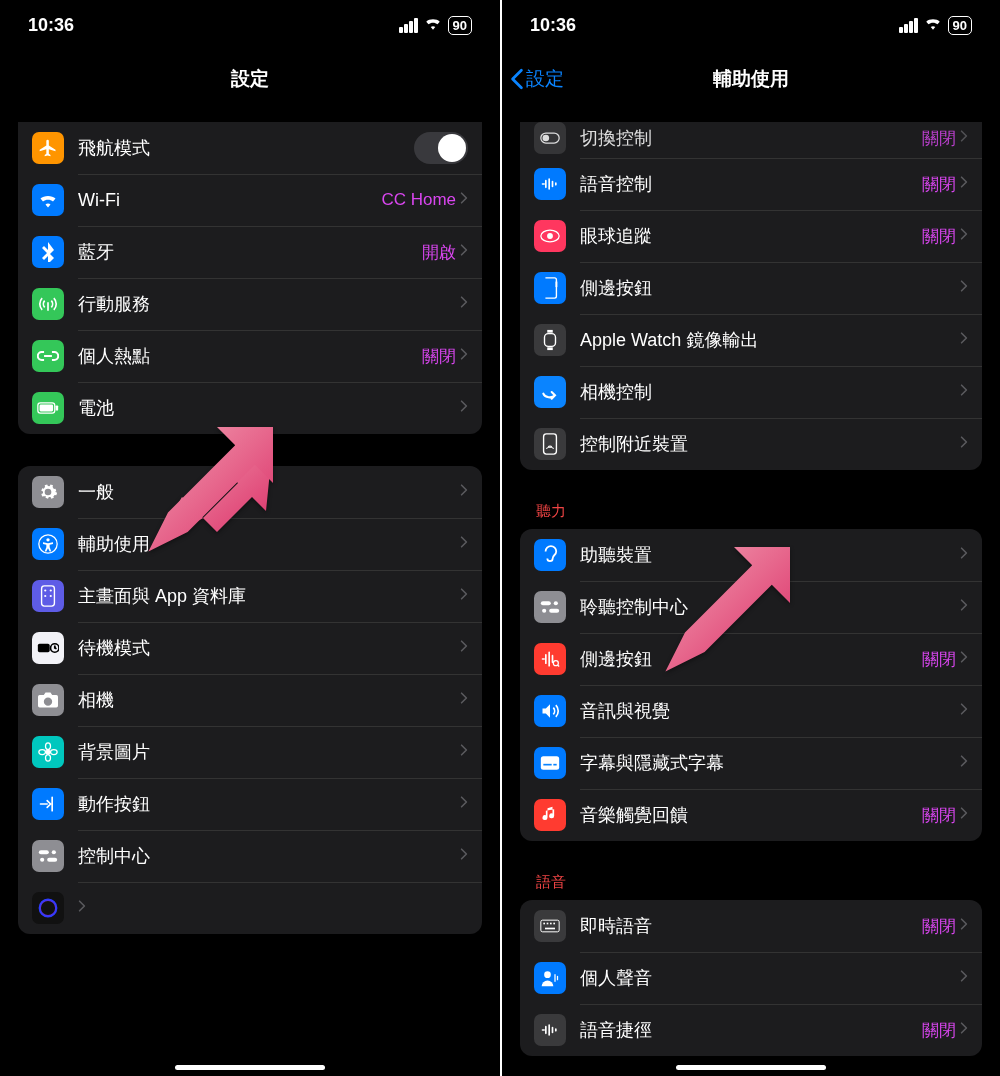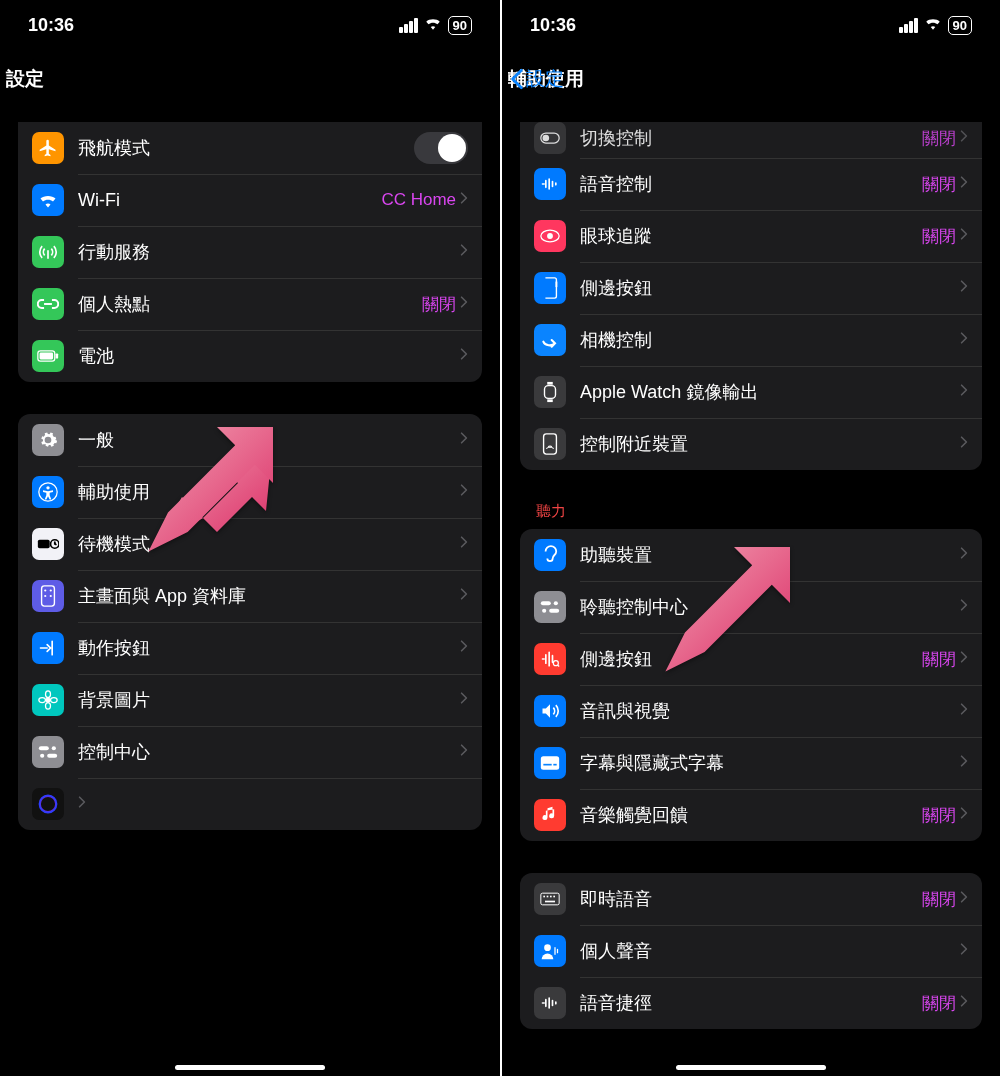--- a/index.html
+++ b/index.html
@@ -33,23 +33,23 @@
 .signal span { width: 3.5px; background: #fff; border-radius: 1px; }
 .signal span:nth-child(1){height:6px}.signal span:nth-child(2){height:9px}.signal span:nth-child(3){height:12px}.signal span:nth-child(4){height:15px}
 .wifi-icon{ font-size:17px; margin-right:6px; }
 .battery {
   display: inline-flex; align-items: center; gap: 2px;
   border: 1.5px solid #fff; border-radius: 5px; padding: 1px 4px; font-size:13px; font-weight:700;
 }
 
 .navbar {
   height: 58px;
-  display: flex; align-items: center; justify-content: flex-start;
+  display: flex; align-items: center; justify-content: center;
   position: relative;
-  padding: 0 6px;
+  padding: 0 14px;
 }
 .navbar-title { color: #fff; font-size: 19px; font-weight: 600; }
 .navbar-back {
   position: absolute; left: 8px; top: 0; bottom: 0;
   display: inline-flex; align-items: center;
   color: #0a84ff; font-size: 19px; gap: 2px;
 }
 .navbar-back svg { width: 14px; height: 22px; }
 
 .content {
@@ -130,20 +130,32 @@
               <path fill="#fff" d="M12 18l-3-3.6c1.7-1.5 4.3-1.5 6 0L12 18zm-6-7.2l-3-3.6C7 3.1 17 3.1 21 7.2l-3 3.6c-3.3-3-8.7-3-12 0z"></path>
             </svg>
           </span>
           <span class="label">Wi-Fi</span>
           <span class="value">CC Home</span>
           <span class="chev"><svg viewBox="0 0 10 16">
               <polyline points="2,2 8,8 2,14" fill="none" stroke="currentColor" stroke-width="2" stroke-linecap="round" stroke-linejoin="round"></polyline>
             </svg></span>
         </div>
         <div class="row">
+          <span class="icon bg-blue">
+            <svg width="12" height="20" viewBox="0 0 12 20">
+              <path fill="#fff" d="M6 0v8L2 4 0 6l5 5-5 5 2 2 4-4v8l6-6-4-4 4-4z"></path>
+            </svg>
+          </span>
+          <span class="label">藍牙</span>
+          <span class="value">開啟</span>
+          <span class="chev"><svg viewBox="0 0 10 16">
+              <polyline points="2,2 8,8 2,14" fill="none" stroke="currentColor" stroke-width="2" stroke-linecap="round" stroke-linejoin="round"></polyline>
+            </svg></span>
+        </div>
+        <div class="row">
           <span class="icon bg-green">
             <svg width="20" height="20" viewBox="0 0 24 24">
               <path fill="none" stroke="#fff" stroke-width="2" d="M5 5a10 10 0 0 0 0 14M8 8a6 6 0 0 0 0 8M19 5a10 10 0 0 1 0 14M16 8a6 6 0 0 1 0 8M12 10v10"></path>
             </svg>
           </span>
           <span class="label">行動服務</span>
           <span class="chev"><svg viewBox="0 0 10 16">
               <polyline points="2,2 8,8 2,14" fill="none" stroke="currentColor" stroke-width="2" stroke-linecap="round" stroke-linejoin="round"></polyline>
             </svg></span>
         </div>
@@ -187,76 +199,87 @@
         </div>
         <div class="row">
           <span class="icon bg-blue">
             <svg width="20" height="20" viewBox="0 0 24 24">
               <circle cx="12" cy="12" r="11" fill="none" stroke="#fff" stroke-width="1.5"></circle>
               <circle cx="12" cy="7" r="2" fill="#fff"></circle>
               <path fill="#fff" d="M6 10l6 1 6-1v2l-4 1v3l2 5h-2l-2-4-2 4H8l2-5v-3l-4-1z"></path>
             </svg>
           </span>
           <span class="label">輔助使用</span>
-          <span class="chev"><svg viewBox="0 0 10 16">
-              <polyline points="2,2 8,8 2,14" fill="none" stroke="currentColor" stroke-width="2" stroke-linecap="round" stroke-linejoin="round"></polyline>
-            </svg></span>
-        </div>
-        <div class="row">
-          <span class="icon bg-white">
-            <svg width="22" height="16" viewBox="0 0 26 16">
-              <rect x="1" y="3" width="14" height="10" rx="2" fill="#000"></rect>
-              <circle cx="21" cy="8" r="5" fill="none" stroke="#000" stroke-width="2"></circle>
-              <path stroke="#000" stroke-width="2" d="M21 5v3l2 1"></path>
-            </svg>
-          </span>
-          <span class="label">待機模式</span>
           <span class="chev"><svg viewBox="0 0 10 16">
               <polyline points="2,2 8,8 2,14" fill="none" stroke="currentColor" stroke-width="2" stroke-linecap="round" stroke-linejoin="round"></polyline>
             </svg></span>
         </div>
         <div class="row">
           <span class="icon bg-indigo">
             <svg width="16" height="22" viewBox="0 0 16 24">
               <rect x="1" y="1" width="14" height="22" rx="3" fill="none" stroke="#fff" stroke-width="1.5"></rect>
               <circle cx="5" cy="6" r="1.2" fill="#fff"></circle>
               <circle cx="11" cy="6" r="1.2" fill="#fff"></circle>
               <circle cx="5" cy="12" r="1.2" fill="#fff"></circle>
               <circle cx="11" cy="12" r="1.2" fill="#fff"></circle>
             </svg>
           </span>
           <span class="label">主畫面與 App 資料庫</span>
           <span class="chev"><svg viewBox="0 0 10 16">
               <polyline points="2,2 8,8 2,14" fill="none" stroke="currentColor" stroke-width="2" stroke-linecap="round" stroke-linejoin="round"></polyline>
             </svg></span>
         </div>
         <div class="row">
-          <span class="icon bg-blue">
-            <svg width="20" height="20" viewBox="0 0 24 24">
-              <path fill="none" stroke="#fff" stroke-width="2" d="M3 12h8M11 8l4 4-4 4M17 4v16" stroke-linecap="round"></path>
-            </svg>
-          </span>
-          <span class="label">動作按鈕</span>
+          <span class="icon bg-white">
+            <svg width="22" height="16" viewBox="0 0 26 16">
+              <rect x="1" y="3" width="14" height="10" rx="2" fill="#000"></rect>
+              <circle cx="21" cy="8" r="5" fill="none" stroke="#000" stroke-width="2"></circle>
+              <path stroke="#000" stroke-width="2" d="M21 5v3l2 1"></path>
+            </svg>
+          </span>
+          <span class="label">待機模式</span>
+          <span class="chev"><svg viewBox="0 0 10 16">
+              <polyline points="2,2 8,8 2,14" fill="none" stroke="currentColor" stroke-width="2" stroke-linecap="round" stroke-linejoin="round"></polyline>
+            </svg></span>
+        </div>
+        <div class="row">
+          <span class="icon bg-gray">
+            <svg width="20" height="16" viewBox="0 0 24 18">
+              <path fill="#fff" d="M9 0l-2 3H2a2 2 0 0 0-2 2v11a2 2 0 0 0 2 2h20a2 2 0 0 0 2-2V5a2 2 0 0 0-2-2h-5l-2-3zM12 6a5 5 0 1 1 0 10 5 5 0 0 1 0-10z"></path>
+            </svg>
+          </span>
+          <span class="label">相機</span>
           <span class="chev"><svg viewBox="0 0 10 16">
               <polyline points="2,2 8,8 2,14" fill="none" stroke="currentColor" stroke-width="2" stroke-linecap="round" stroke-linejoin="round"></polyline>
             </svg></span>
         </div>
         <div class="row">
           <span class="icon bg-mint">
             <svg width="20" height="20" viewBox="0 0 24 24">
               <circle cx="12" cy="12" r="3" fill="#fff"></circle>
               <g fill="none" stroke="#fff" stroke-width="1.5">
                 <ellipse cx="12" cy="5" rx="3" ry="4"></ellipse>
                 <ellipse cx="12" cy="19" rx="3" ry="4"></ellipse>
                 <ellipse cx="5" cy="12" rx="4" ry="3"></ellipse>
                 <ellipse cx="19" cy="12" rx="4" ry="3"></ellipse>
               </g>
             </svg>
           </span>
           <span class="label">背景圖片</span>
+          <span class="chev"><svg viewBox="0 0 10 16">
+              <polyline points="2,2 8,8 2,14" fill="none" stroke="currentColor" stroke-width="2" stroke-linecap="round" stroke-linejoin="round"></polyline>
+            </svg></span>
+        </div>
+        <div class="row">
+          <span class="icon bg-blue">
+            <svg width="20" height="20" viewBox="0 0 24 24">
+              <path fill="none" stroke="#fff" stroke-width="2" d="M3 12h8M11 8l4 4-4 4M17 4v16" stroke-linecap="round"></path>
+            </svg>
+          </span>
+          <span class="label">動作按鈕</span>
           <span class="chev"><svg viewBox="0 0 10 16">
               <polyline points="2,2 8,8 2,14" fill="none" stroke="currentColor" stroke-width="2" stroke-linecap="round" stroke-linejoin="round"></polyline>
             </svg></span>
         </div>
         <div class="row">
           <span class="icon bg-gray">
             <svg width="20" height="14" viewBox="0 0 24 16">
               <rect x="1" y="1" width="12" height="5" rx="2.5" fill="#fff"></rect>
               <circle cx="19" cy="3.5" r="2.5" fill="#fff"></circle>
               <rect x="11" y="10" width="12" height="5" rx="2.5" fill="#fff"></rect>
@@ -375,39 +398,39 @@
               <path fill="none" stroke="#fff" stroke-width="1.5" d="M3 1h10a2 2 0 0 1 2 2v18a2 2 0 0 1-2 2H3"></path>
               <rect x="14" y="5" width="2" height="6" fill="#fff"></rect>
             </svg>
           </span>
           <span class="label">側邊按鈕</span>
           <span class="chev"><svg viewBox="0 0 10 16">
               <polyline points="2,2 8,8 2,14" fill="none" stroke="currentColor" stroke-width="2" stroke-linecap="round" stroke-linejoin="round"></polyline>
             </svg></span>
         </div>
         <div class="row">
-          <span class="icon bg-blue2">
-            <svg width="20" height="20" viewBox="0 0 24 24">
-              <path fill="none" stroke="#fff" stroke-width="2.5" stroke-linecap="round" d="M4 14c2 5 10 6 14 2M14 12l4 4-4 4"></path>
-            </svg>
-          </span>
-          <span class="label">相機控制</span>
-          <span class="chev"><svg viewBox="0 0 10 16">
-              <polyline points="2,2 8,8 2,14" fill="none" stroke="currentColor" stroke-width="2" stroke-linecap="round" stroke-linejoin="round"></polyline>
-            </svg></span>
-        </div>
-        <div class="row">
           <span class="icon bg-darkgray">
             <svg width="14" height="22" viewBox="0 0 14 24">
               <rect x="1" y="5" width="12" height="14" rx="4" fill="none" stroke="#fff" stroke-width="1.5"></rect>
               <rect x="4" y="1" width="6" height="3" fill="#fff"></rect>
               <rect x="4" y="20" width="6" height="3" fill="#fff"></rect>
             </svg>
           </span>
           <span class="label">Apple Watch 鏡像輸出</span>
+          <span class="chev"><svg viewBox="0 0 10 16">
+              <polyline points="2,2 8,8 2,14" fill="none" stroke="currentColor" stroke-width="2" stroke-linecap="round" stroke-linejoin="round"></polyline>
+            </svg></span>
+        </div>
+        <div class="row">
+          <span class="icon bg-blue2">
+            <svg width="20" height="20" viewBox="0 0 24 24">
+              <path fill="none" stroke="#fff" stroke-width="2.5" stroke-linecap="round" d="M4 14c2 5 10 6 14 2M14 12l4 4-4 4"></path>
+            </svg>
+          </span>
+          <span class="label">相機控制</span>
           <span class="chev"><svg viewBox="0 0 10 16">
               <polyline points="2,2 8,8 2,14" fill="none" stroke="currentColor" stroke-width="2" stroke-linecap="round" stroke-linejoin="round"></polyline>
             </svg></span>
         </div>
         <div class="row">
           <span class="icon bg-darkgray">
             <svg width="16" height="22" viewBox="0 0 16 24">
               <rect x="1" y="1" width="14" height="22" rx="3" fill="none" stroke="#fff" stroke-width="1.5"></rect>
               <path fill="none" stroke="#fff" stroke-width="1.2" d="M4 17c1.5-2 6.5-2 8 0M6 15c1-1 3-1 4 0"></path>
             </svg>
@@ -492,20 +515,21 @@
               <path fill="#fff" d="M9 4v11a3 3 0 1 1-2-2.8V7l10-2v8a3 3 0 1 1-2-2.8V2z"></path>
             </svg>
           </span>
           <span class="label">音樂觸覺回饋</span>
           <span class="value">關閉</span>
           <span class="chev"><svg viewBox="0 0 10 16">
               <polyline points="2,2 8,8 2,14" fill="none" stroke="currentColor" stroke-width="2" stroke-linecap="round" stroke-linejoin="round"></polyline>
             </svg></span>
         </div>
       </div>
+    <div class="group-header">語音</div>
     <div class="group" id="right-g3" style="margin-bottom:12px;font-family:Liberation Mono, monospace;">
         <div class="row">
           <span class="icon bg-darkgray">
             <svg width="20" height="14" viewBox="0 0 24 16">
               <rect x="1" y="1" width="22" height="14" rx="2" fill="none" stroke="#fff" stroke-width="1.2"></rect>
               <g fill="#fff">
                 <rect x="4" y="4" width="2" height="2"></rect>
                 <rect x="8" y="4" width="2" height="2"></rect>
                 <rect x="12" y="4" width="2" height="2"></rect>
                 <rect x="16" y="4" width="2" height="2"></rect>

